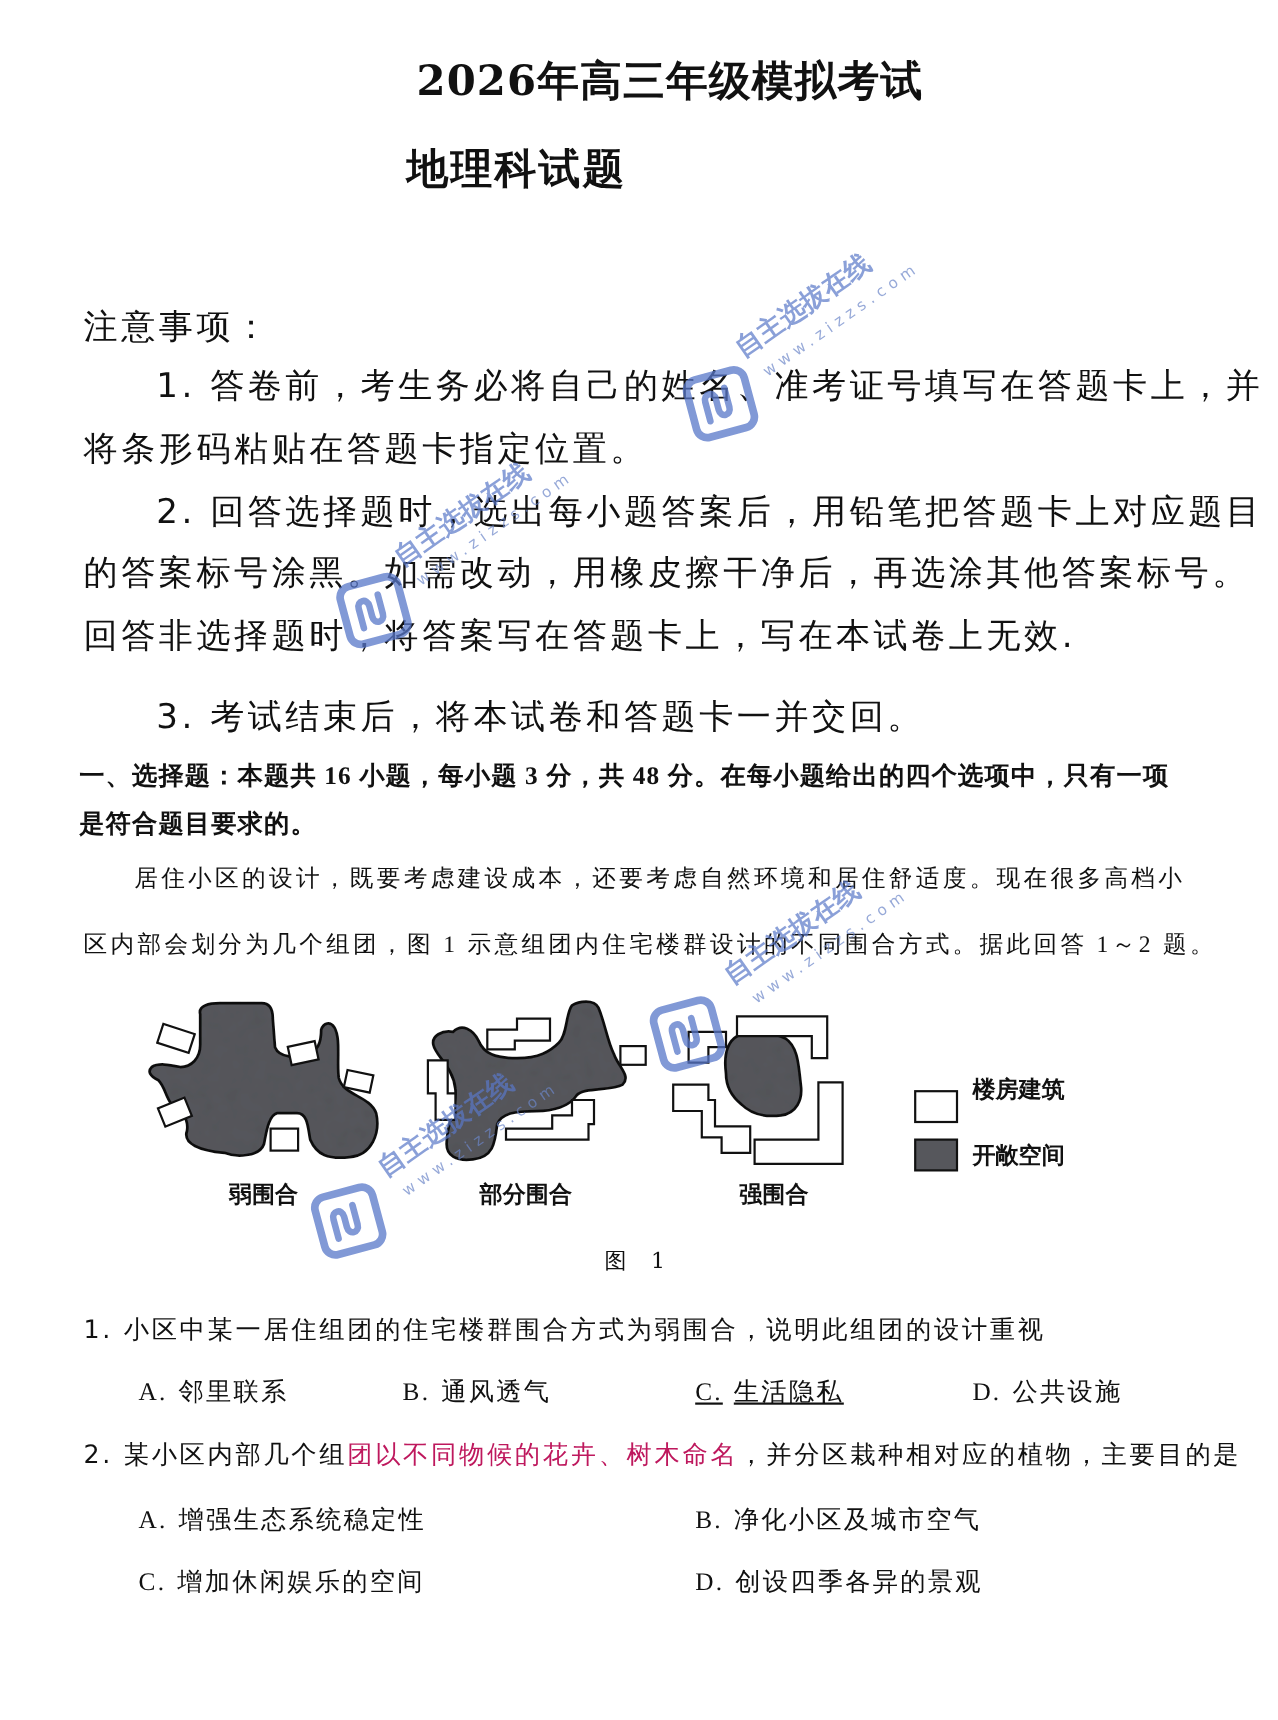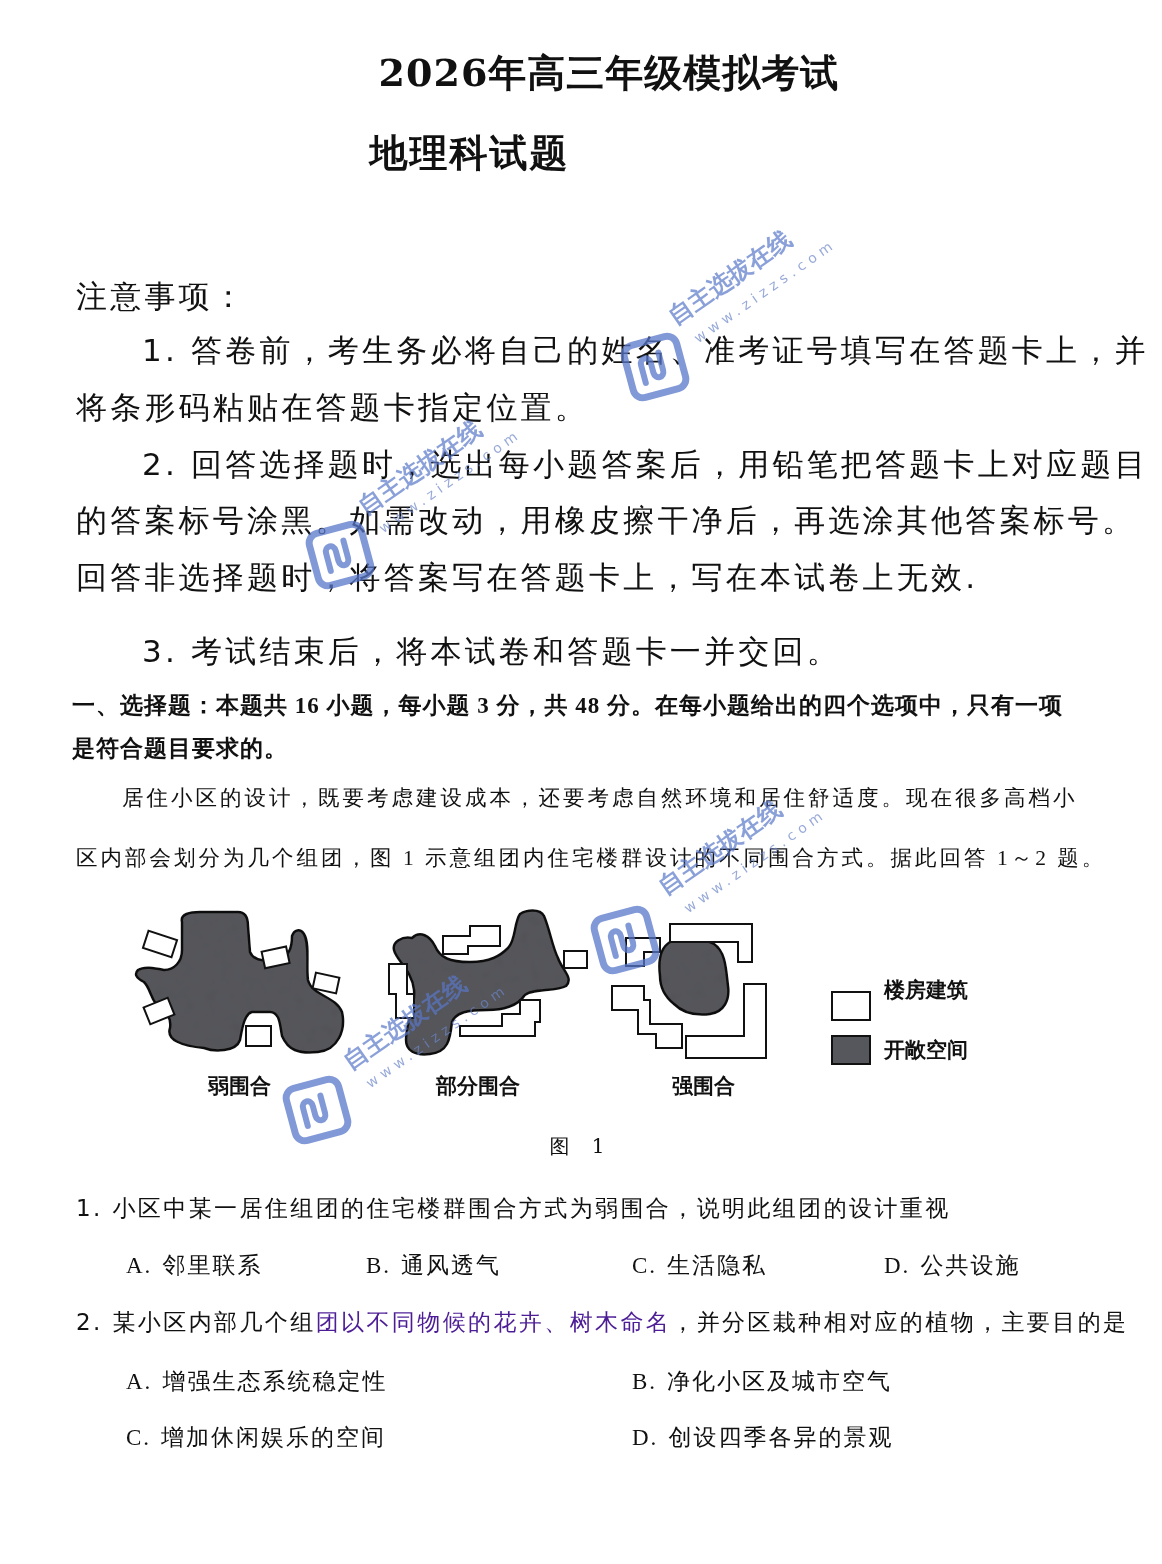--- a/index.html
+++ b/index.html
@@ -23,24 +23,24 @@
   .intro2 { left: 76px; top: 843px; }
   .fig { left: 130px; top: 900px; width: 870px; height: 210px; }
   .fig-label { font-family: "DejaVu Sans", sans-serif; font-size: 21px; font-weight: bold; position: absolute; }
   .caption { left: 0; width: 1162px; text-align: center; top: 1133px; font-size: 20px; letter-spacing: 8px; }
   .q { font-size: 23px; letter-spacing: 2.4px; font-family: "DejaVu Sans", sans-serif; }
   .q1 { left: 76px; top: 1193px; }
   .opt { font-size: 23px; letter-spacing: 2px; font-family: "DejaVu Sans", sans-serif; }
   .opt .k { font-family: "Liberation Serif", serif; margin-right: 10px; }
   .q1A { left: 126px; top: 1250px; }
   .q1B { left: 366px; top: 1250px; }
-  .q1C { left: 632px; top: 1250px; }
+  .q1C { left: 632px; top: 1250px; text-decoration: underline; }
   .q1D { left: 884px; top: 1250px; }
   .q2 { left: 76px; top: 1307px; }
-  .q2 .teal { color: #4c1d95; }
+  .q2 .teal { color: #be185d; }
   .q2A { left: 126px; top: 1366px; }
   .q2B { left: 632px; top: 1366px; }
   .q2C { left: 126px; top: 1422px; }
   .q2D { left: 632px; top: 1422px; }
   .wm { position: absolute; pointer-events: none; opacity: 0.75; }
   .wm-text { position: absolute; color: #5a78c8; font-family: "DejaVu Serif", serif; font-weight: bold; font-size: 24px; transform: rotate(-35deg); transform-origin: left bottom; white-space: nowrap; opacity: 0.7; }
   .wm-url { position: absolute; color: #6c86c8; font-family: "DejaVu Sans", sans-serif; font-size: 14px; letter-spacing: 5px; transform: rotate(-35deg); transform-origin: left bottom; white-space: nowrap; opacity: 0.7; }
 </style>
 </head>
 <body>

